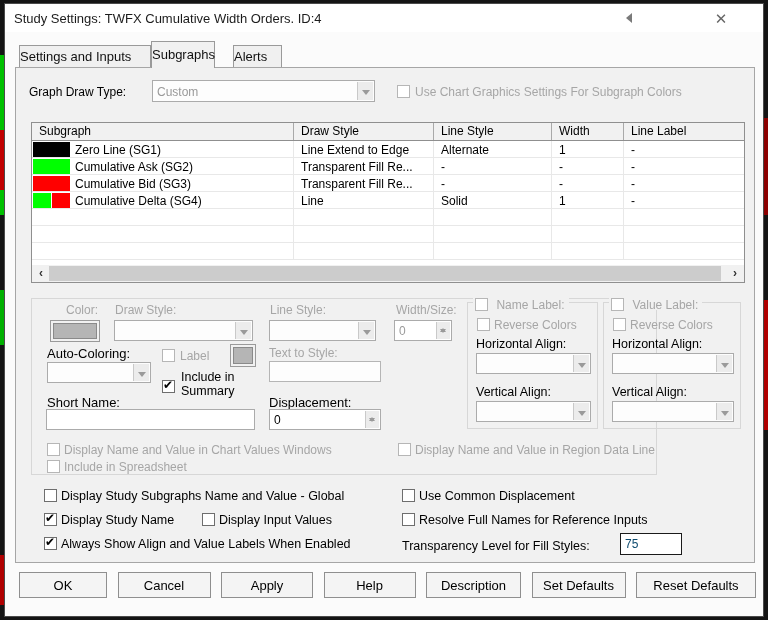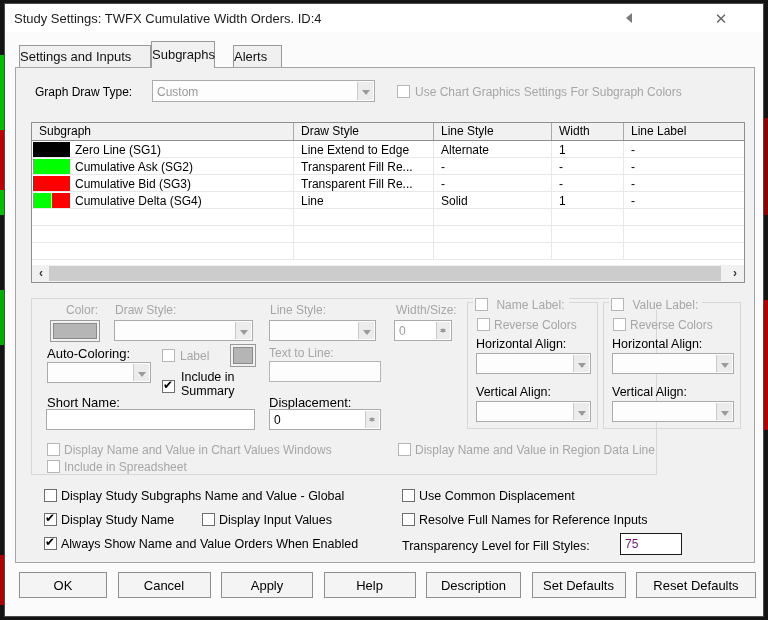--- a/index.html
+++ b/index.html
@@ -44,21 +44,21 @@
   .spin .sval { position:absolute; left:4px; top:3px; font-size:12px; }
   .spin.dis .sval { color:#9a9a9a; }
   .spin .ud { position:absolute; top:1px; right:1px; bottom:1px; width:14px;
               background:#ececec; border-left:1px solid #c9c9c9; }
   .spin .ud::before { content:""; position:absolute; left:3px; top:3px;
               border:3px solid transparent; border-bottom:4px solid #9a9a9a; }
   .spin .ud::after { content:""; position:absolute; left:3px; bottom:3px;
               border:3px solid transparent; border-top:4px solid #9a9a9a; }
 
   .tinput { position:absolute; background:#fff; border:1px solid #ababab; height:21px;
-            font-family:"Liberation Sans", sans-serif; font-size:12px; padding:0 4px; color:#701a75; }
+            font-family:"Liberation Sans", sans-serif; font-size:12px; padding:0 4px; color:#0c4a6e; }
 
   
   .cb { position:absolute; width:13px; height:13px; background:#fff; border:1px solid #6e6e6e; }
   .cb.dis { border-color:#b6b6b6; }
   .cb.checked::after { content:"\2714"; position:absolute; left:0px; top:-3px; font-size:12px; color:#000; }
 
   
   .colorbtn { position:absolute; background:#f1f1f1; border:1px solid #9a9a9a; padding:2px; }
   .colorbtn .inner { width:100%; height:100%; background:#b5b5b5; border:1px solid #8a8a8a; }
 
@@ -110,21 +110,21 @@
     <span class="collapse-tri"></span>
     <span class="close-x">✕</span>
   </div>
 
   <div class="tab inactive" style="left:14px;width:132px;">Settings and Inputs</div>
   <div class="tab active" style="left:146px;width:64px;">Subgraphs</div>
   <div class="tab inactive" style="left:228px;width:49px;">Alerts</div>
 
   <div class="page">
 
-    <span class="lbl" style="left:19px;top:17px;">Graph Draw Type:</span>
+    <span class="lbl" style="left:13px;top:17px;">Graph Draw Type:</span>
     <div class="combo" style="left:136px;top:12px;width:223px;height:22px;">
       <span class="cval" style="top:4px;text-align:right;">Custom</span>
       <span class="cbtn"></span>
     </div>
     <span class="cb dis" style="left:381px;top:17px;"></span>
     <span class="lbl dis" style="left:399px;top:17px;">Use Chart Graphics Settings For Subgraph Colors</span>
 
     <div class="tbl" style="left:15px;top:54px;width:714px;height:161px;">
       <div class="trow thead">
         <div class="cell c1">Subgraph</div>
@@ -242,21 +242,21 @@
 
       <span class="cb dis" style="left:130px;top:50px;"></span>
       <span class="lbl dis" style="left:148px;top:50px;">Label</span>
       <div class="colorbtn" style="left:198px;top:45px;width:26px;height:23px;">
         <div class="inner"></div>
       </div>
 
       <span class="cb checked" style="left:130px;top:81px;"></span>
       <span class="lbl" style="left:149px;top:71px;width:76px;white-space:normal;line-height:14px;font-size:12.5px;">Include in Summary</span>
 
-      <span class="lbl dis" style="left:237px;top:47px;">Text to Line:</span>
+      <span class="lbl dis" style="left:237px;top:47px;">Text to Style:</span>
       <input class="tinput" style="left: 237px; top: 62px; width: 112px; background: rgb(253, 253, 253); border-color: rgb(181, 181, 181);" value="">
 
       <span class="lbl" style="left:15px;top:96px;font-size:13px;">Short Name:</span>
       <input class="tinput" style="left: 14px; top: 110px; width: 209px;" value="">
 
       <span class="lbl" style="left:237px;top:96px;font-size:13px;">Displacement:</span>
       <div class="spin" style="left:237px;top:110px;width:112px;">
         <span class="sval" style="color:#000;">0</span>
         <span class="ud"></span>
       </div>
@@ -309,21 +309,21 @@
     <span class="lbl" style="left:403px;top:421px;font-size:12.5px;">Use Common Displacement</span>
 
     <span class="cb checked" style="left:28px;top:445px;"></span>
     <span class="lbl" style="left:45px;top:445px;font-size:12.5px;">Display Study Name</span>
     <span class="cb" style="left:186px;top:445px;"></span>
     <span class="lbl" style="left:203px;top:445px;font-size:12.5px;">Display Input Values</span>
     <span class="cb" style="left:386px;top:445px;"></span>
     <span class="lbl" style="left:403px;top:445px;font-size:12.5px;">Resolve Full Names for Reference Inputs</span>
 
     <span class="cb checked" style="left:28px;top:469px;"></span>
-    <span class="lbl" style="left:45px;top:469px;font-size:12.5px;">Always Show Name and Value Orders When Enabled</span>
+    <span class="lbl" style="left:45px;top:469px;font-size:12.5px;">Always Show Align and Value Labels When Enabled</span>
     <span class="lbl" style="left:386px;top:471px;font-size:12.5px;">Transparency Level for Fill Styles:</span>
     <input class="tinput" style="left: 604px; top: 465px; width: 62px; height: 22px; border: 1px solid rgb(26, 26, 26);" value="75">
   </div>
 
   <div class="btnrow">
     <div class="pbtn" style="width:88px;">OK</div>
     <div class="pbtn" style="width:93px;">Cancel</div>
     <div class="pbtn" style="width:92px;">Apply</div>
     <div class="pbtn" style="width:92px;">Help</div>
     <div class="pbtn" style="width:95px;">Description</div>

